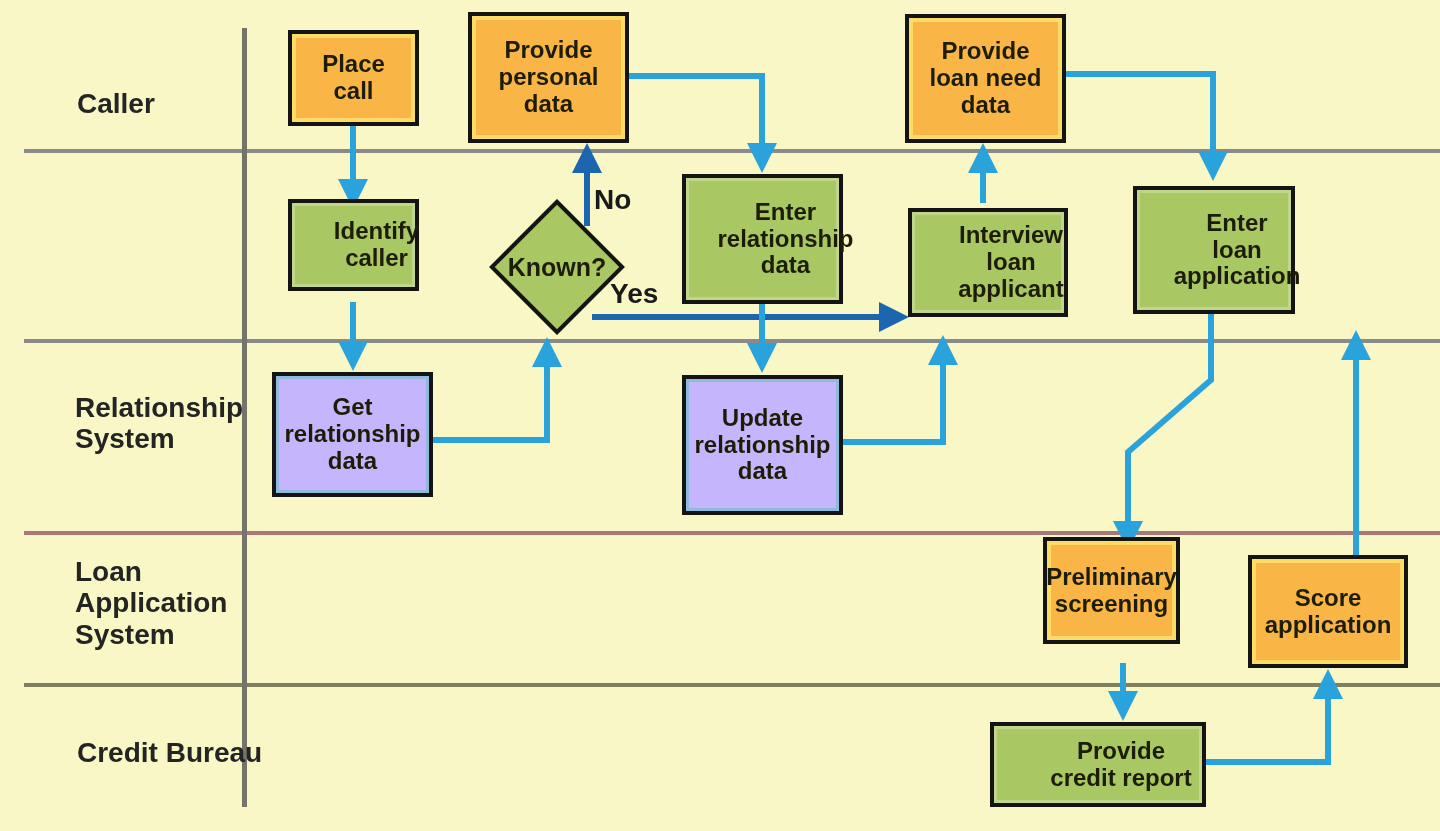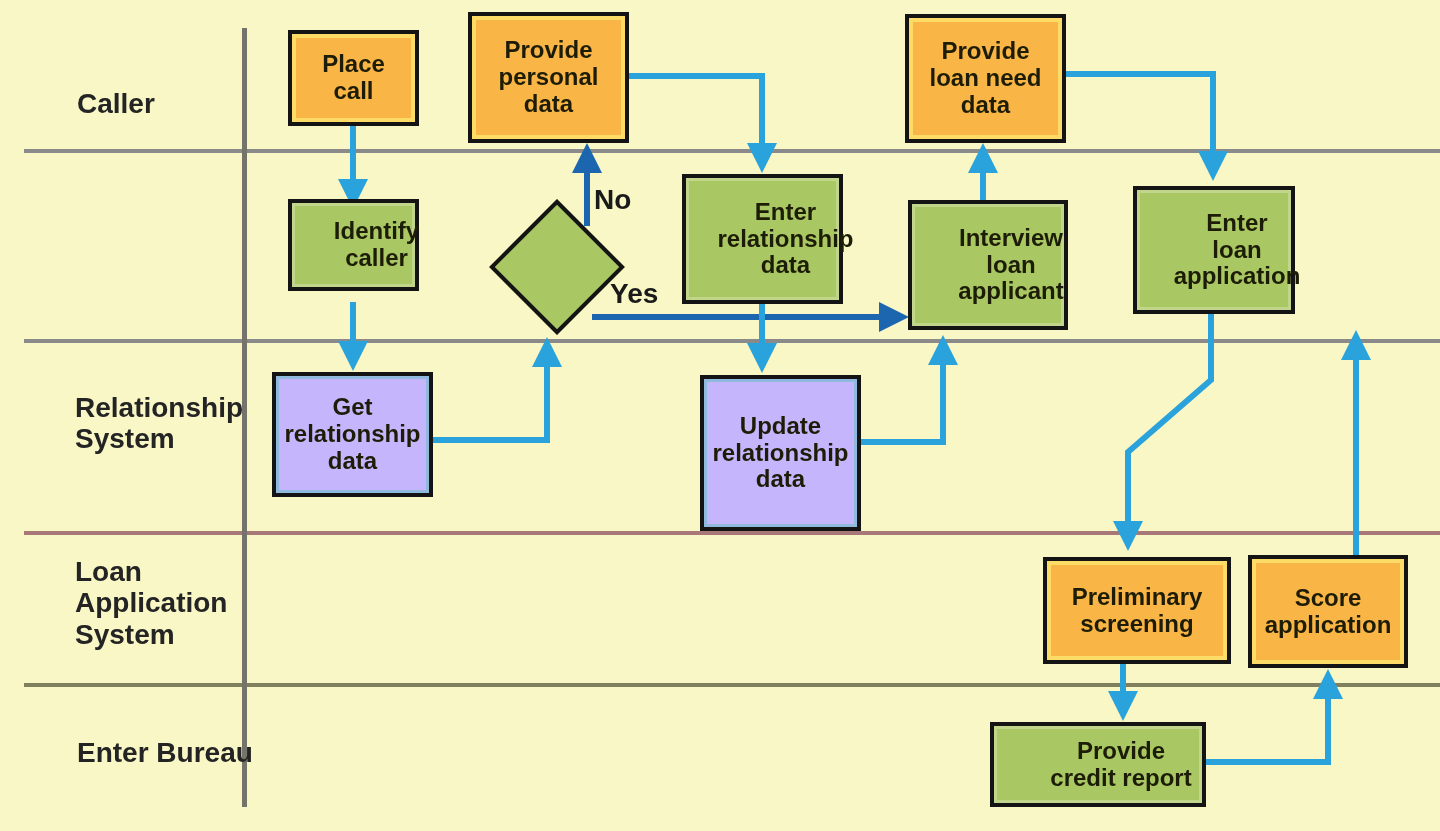--- a/index.html
+++ b/index.html
@@ -46,21 +46,21 @@
   <div class="hline" style="top:531px;background:#a87878"></div>
   <div class="hline" style="top:683px;background:#80805f"></div>
   <div class="vline"></div>
 
   <div class="lane-label" style="left:77px;top:88px">Caller</div>
   <div class="lane-label" style="left:75px;top:392px">Relationship
 System</div>
   <div class="lane-label" style="left:75px;top:556px">Loan
 Application
 System</div>
-  <div class="lane-label" style="left:77px;top:737px">Enter Bureau</div>
+  <div class="lane-label" style="left:77px;top:737px">Credit Bureau</div>
 
   <svg class="arrows" width="1440" height="831" viewBox="0 0 1440 831">
     <defs>
       <marker id="ah-light" viewBox="0 0 10 10" refX="1" refY="5" markerWidth="5" markerHeight="5" orient="auto">
         <path d="M0,0 L10,5 L0,10 z" fill="#2aa3dc"></path>
       </marker>
       <marker id="ah-dark" viewBox="0 0 10 10" refX="1" refY="5" markerWidth="5" markerHeight="5" orient="auto">
         <path d="M0,0 L10,5 L0,10 z" fill="#1b66ae"></path>
       </marker>
     </defs>
@@ -90,38 +90,39 @@
   <div class="node orange" style="left:468px;top:12px;width:161px;height:131px">Provide
 personal
 data</div>
   <div class="node orange" style="left:905px;top:14px;width:161px;height:129px">Provide
 loan need
 data</div>
 
   <div class="node green" style="left:288px;top:199px;width:131px;height:92px">Identify
 caller</div>
   <div class="diamond"></div>
+  <div class="diamond-label">Known?</div>
   <div class="node green" style="left:682px;top:174px;width:161px;height:130px">Enter
 relationship
 data</div>
-  <div class="node green" style="left:908px;top:200px;width:160px;height:130px">Interview
+  <div class="node green" style="left:908px;top:208px;width:160px;height:109px">Interview
 loan
 applicant</div>
   <div class="node green" style="left:1133px;top:186px;width:162px;height:128px">Enter
 loan
 application</div>
 
   <div class="node blue" style="left:272px;top:372px;width:161px;height:125px">Get
 relationship
 data</div>
-  <div class="node blue" style="left:700px;top:375px;width:161px;height:156px">Update
+  <div class="node blue" style="left:682px;top:375px;width:161px;height:140px">Update
 relationship
 data</div>
 
-  <div class="node orange" style="left:1043px;top:557px;width:188px;height:107px">Preliminary
+  <div class="node orange" style="left:1043px;top:537px;width:137px;height:107px">Preliminary
 screening</div>
   <div class="node orange" style="left:1248px;top:555px;width:160px;height:113px">Score
 application</div>
 
   <div class="node green" style="left:990px;top:722px;width:216px;height:85px">Provide
 credit report</div>
 
 </div>
 
 </body></html>

